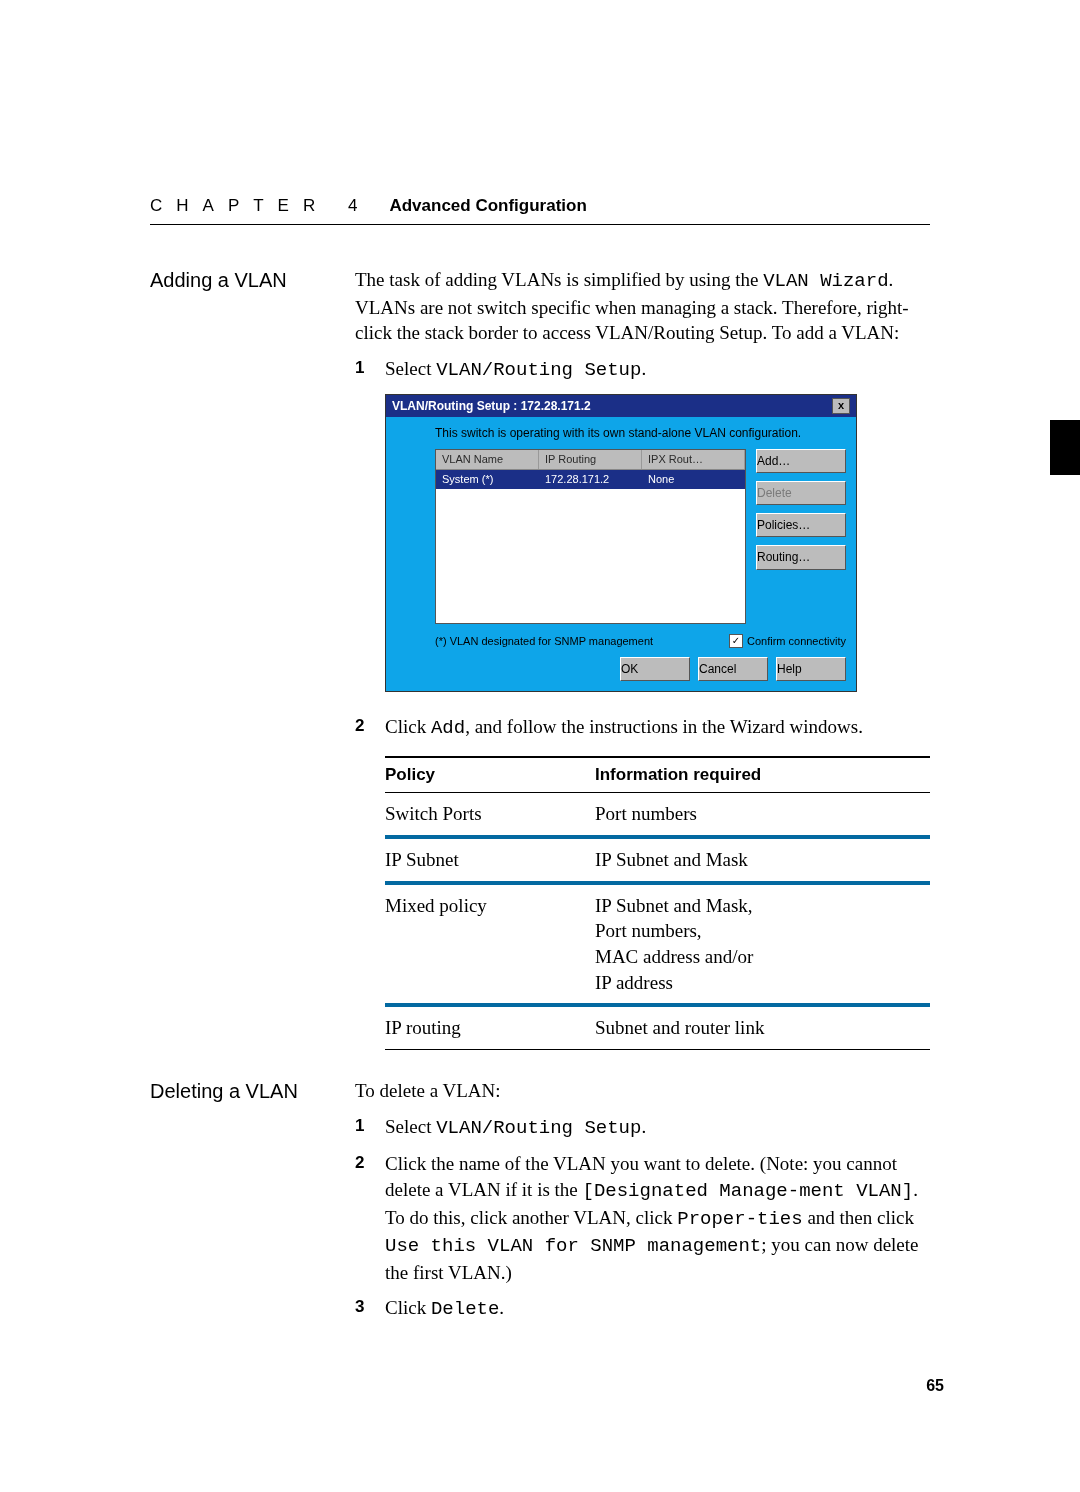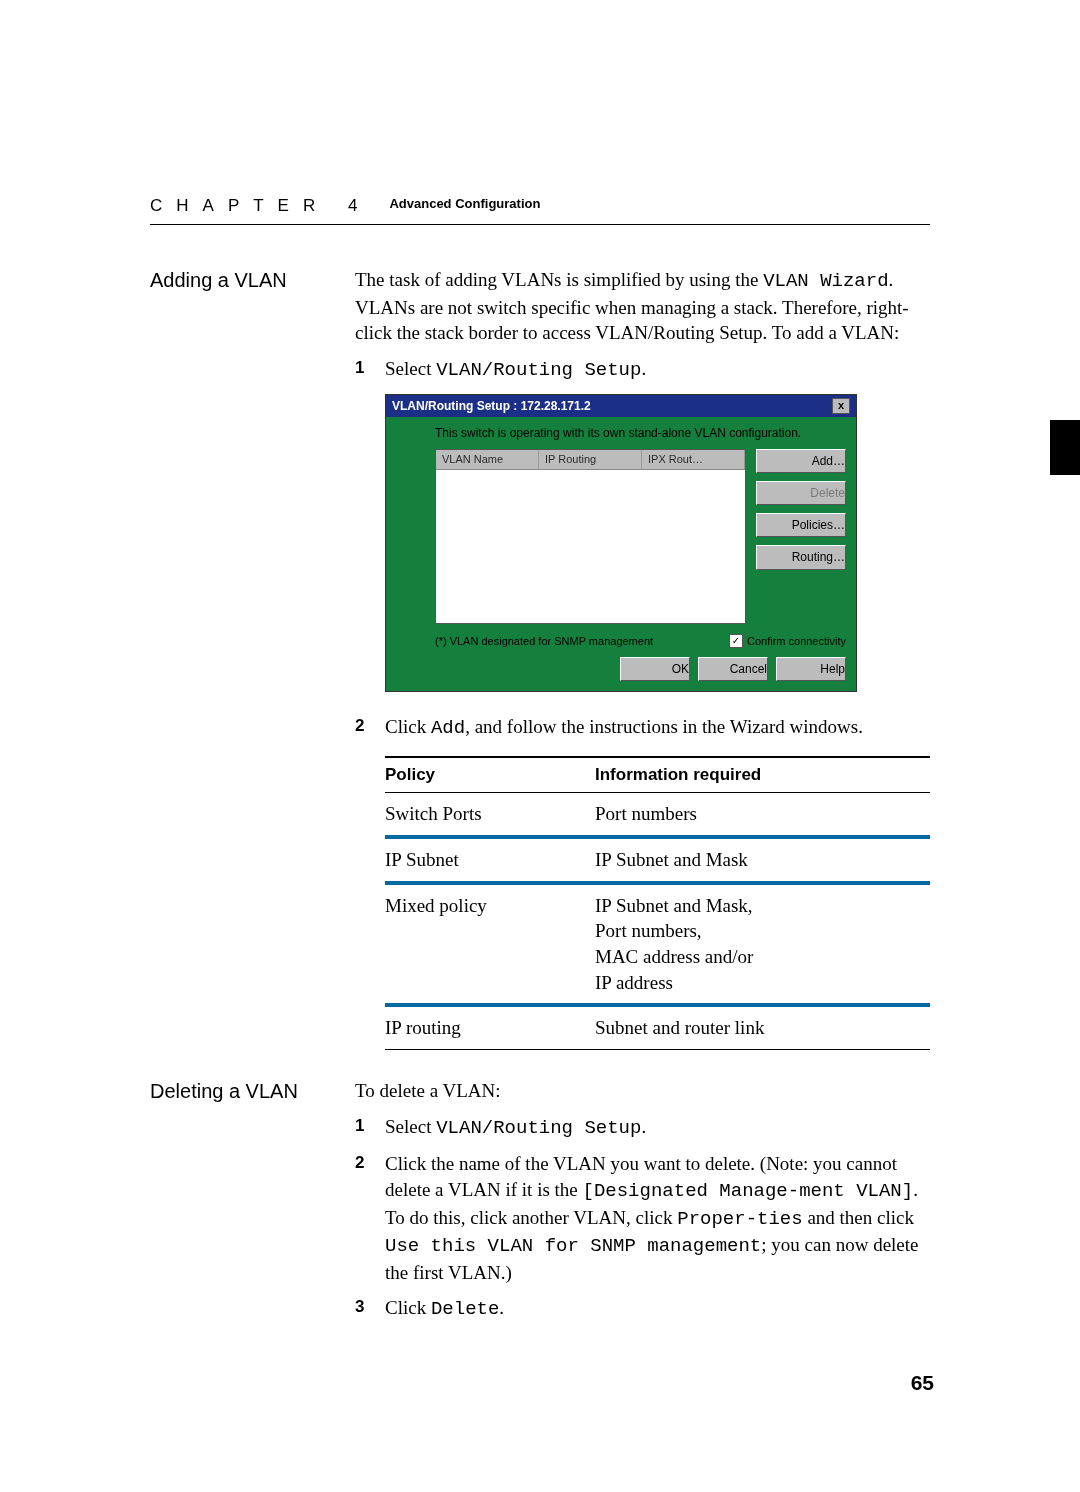--- a/index.html
+++ b/index.html
@@ -38,21 +38,21 @@
     letter-spacing: 0;
   }
   .hdr-chapter {
     font-family: Arial, Helvetica, sans-serif;
     font-size: 17px;
     letter-spacing: 14px;
     word-spacing: 0;
   }
   .hdr-title {
     font-family: Arial, Helvetica, sans-serif;
-    font-size: 13px;
+    font-size: 17px;
     font-weight: bold;
     margin-left: 18px;
   }
   .row {
     display: flex;
     align-items: flex-start;
   }
   .side-col {
     width: 205px;
     flex: 0 0 205px;
@@ -82,21 +82,21 @@
     font-size: 17px;
     padding-top: 1px;
   }
   ol.numlist .li-body { flex: 1; }
 
   
   .dlg {
     width: 470px;
     margin: 10px 0 22px 0;
     border: 1px solid #333;
-    background: #15803d;
+    background: #0ea5e9;
     font-family: Tahoma, Arial, sans-serif;
     font-size: 12px;
     color: #000;
   }
   .dlg-title {
     background: #1b2f87;
     color: #fff;
     padding: 3px 6px;
     display: flex;
     justify-content: space-between;
@@ -143,21 +143,21 @@
   }
   .dlg-list-row > div {
     flex: 1;
     font-size: 11px;
     padding: 2px 6px;
   }
   .dlg-btns { width: 90px; display: flex; flex-direction: column; gap: 8px; }
   .win-btn {
     display: block;
     width: 100%;
-    text-align: right;
+    text-align: left;
     font-size: 12px;
     padding: 3px 0;
     background: #bcbcbc;
     border-top: 1px solid #fff;
     border-left: 1px solid #fff;
     border-right: 1px solid #555;
     border-bottom: 1px solid #555;
     box-sizing: border-box;
   }
   .win-btn.disabled { color: #7a7a7a; }
@@ -201,25 +201,25 @@
   table.policy tbody tr { border-bottom: 4px solid #0369a1; }
   table.policy tbody tr:last-child { border-bottom: 1.5px solid #000; }
   table.policy td {
     vertical-align: top;
     padding: 8px 10px 8px 0;
   }
   table.policy td:first-child { width: 200px; }
 
   .page-num {
     position: absolute;
-    right: 146px;
+    right: 136px;
     bottom: 95px;
     font-family: Arial, Helvetica, sans-serif;
     font-weight: bold;
-    font-size: 21px;
+    font-size: 16px;
   }
 </style>
 </head>
 <body>
 
 <div class="page">
   <div class="thumb-tab"></div>
 
   <div class="hdr">
     <span class="hdr-chapter">CHAPTER 4</span>
@@ -248,20 +248,25 @@
           <span class="dlg-close">x</span>
         </div>
         <div class="dlg-body">
           <p class="dlg-desc">This switch is operating with its own stand-alone VLAN configuration.</p>
           <div class="dlg-cols">
             <div class="dlg-list">
               <div class="dlg-list-head">
                 <div>VLAN Name</div>
                 <div>IP Routing</div>
                 <div>IPX Rout…</div>
+              </div>
+              <div class="dlg-list-row">
+                <div>System (*)</div>
+                <div>172.28.171.2</div>
+                <div>None</div>
               </div>
             </div>
             <div class="dlg-btns">
               <span class="win-btn">Add…</span>
               <span class="win-btn disabled">Delete</span>
               <span class="win-btn">Policies…</span>
               <span class="win-btn">Routing…</span>
             </div>
           </div>
           <div class="dlg-foot">

